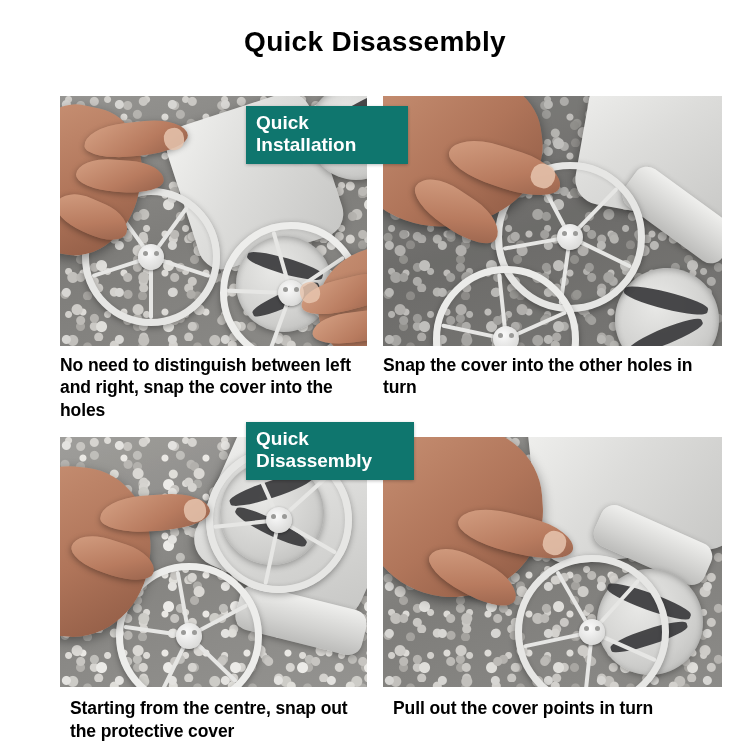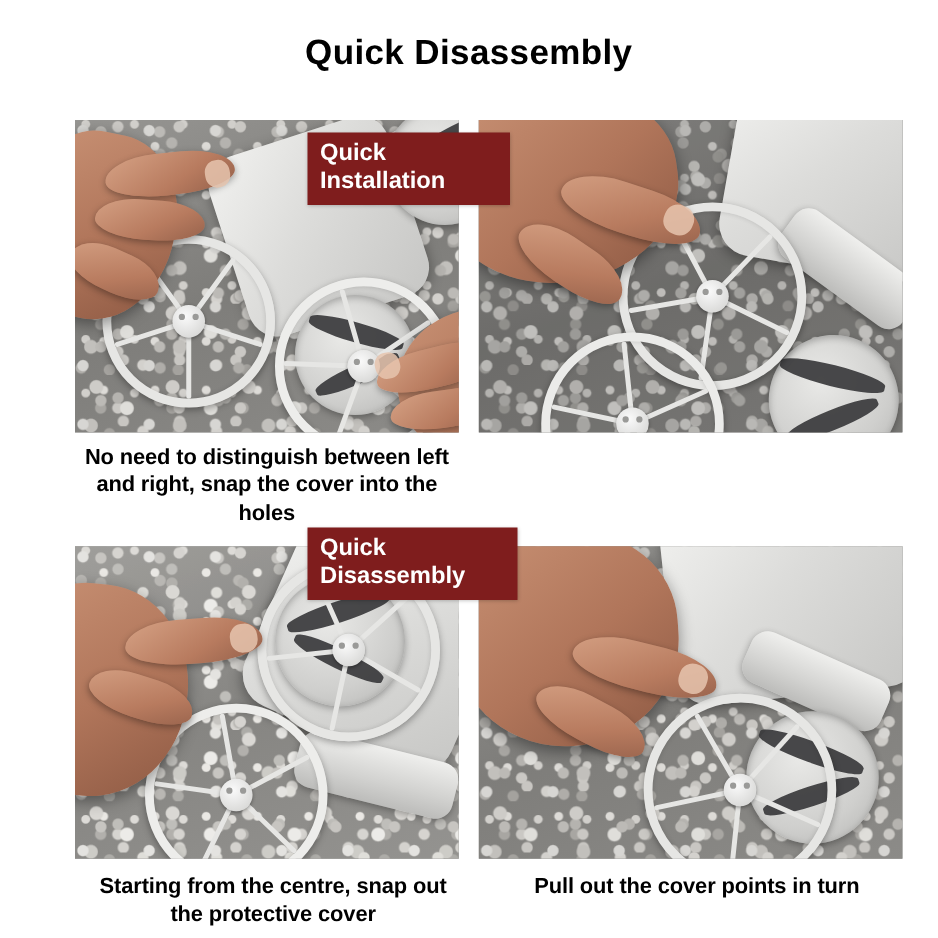--- a/index.html
+++ b/index.html
@@ -54,21 +54,20 @@
     background: #9a9a98;
     border: 0;
   }
   .caption {
     font-size: 17.5px;
     font-weight: bold;
     line-height: 1.28;
     margin: 8px 0 0 0;
     color: #000;
     letter-spacing: -0.1px;
-    text-align: center;
   }
   .cell-bottom .caption { margin-top: 10px; margin-left: 10px; }
 
   
   .ground {
     position: absolute;
     inset: 0;
     background-color: #8e8d89;
     background-image:
       radial-gradient(circle at 12% 18%, #d8d6d0 0 4px, transparent 5px),
@@ -174,21 +173,21 @@
   .nail {
     position: absolute;
     background: #e6c4ae;
     border-radius: 45%;
     opacity: 0.85;
   }
 
   
   .badge {
     position: absolute;
-    background: #7f1d1d;
+    background: #0f766e;
     color: #ffffff;
     font-weight: bold;
     font-size: 19px;
     line-height: 1.18;
     padding: 6px 10px 7px 10px;
     white-space: pre-line;
     box-shadow: 0 1px 3px rgba(0,0,0,0.25);
     z-index: 30;
   }
   .badge-install {
@@ -281,20 +280,21 @@
           <div class="spoke" style="transform: translate(-50%,0) rotate(246deg);"></div>
           <div class="spoke" style="transform: translate(-50%,0) rotate(318deg);"></div>
           <div class="hub"></div>
         </div>
 
         <div class="hand" style="left:-30px; top:-20px; width:190px; height:150px; border-radius:44% 44% 50% 50%; transform:rotate(-8deg);"></div>
         <div class="finger" style="left:64px; top:52px; width:116px; height:40px; transform:rotate(18deg);"></div>
         <div class="finger" style="left:26px; top:96px; width:96px; height:38px; transform:rotate(34deg);"></div>
         <div class="nail" style="left:148px; top:68px; width:24px; height:24px; transform:rotate(22deg);"></div>
       </div>
+      <p class="caption">Snap the cover into the other holes in turn</p>
     </div>
 
     <div class="cell cell-left cell-bottom" style="margin-top:16px;">
       <div class="photo">
         <div class="ground light"></div>
 
         <div class="drone-body" style="left:150px; top:0px; width:180px; height:160px; transform:rotate(24deg); border-radius:28px;"></div>
         <div class="drone-arm" style="left:176px; top:160px; width:130px; height:46px; transform:rotate(14deg);"></div>
         <div class="rotor-well" style="left:160px; top:24px; width:104px; height:104px;"></div>
         <div class="blade" style="left:168px; top:44px; width:86px; height:17px; transform:rotate(-18deg);"></div>

